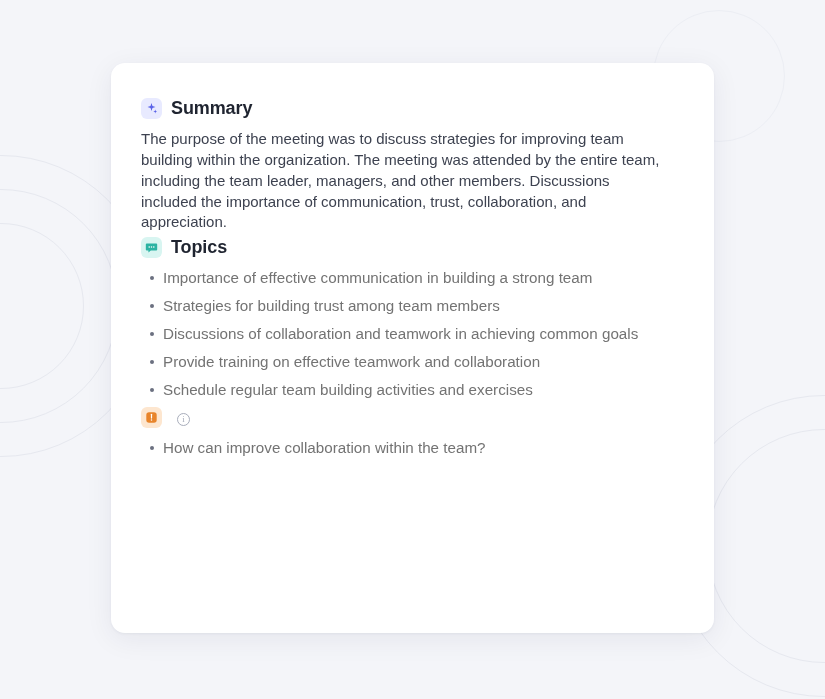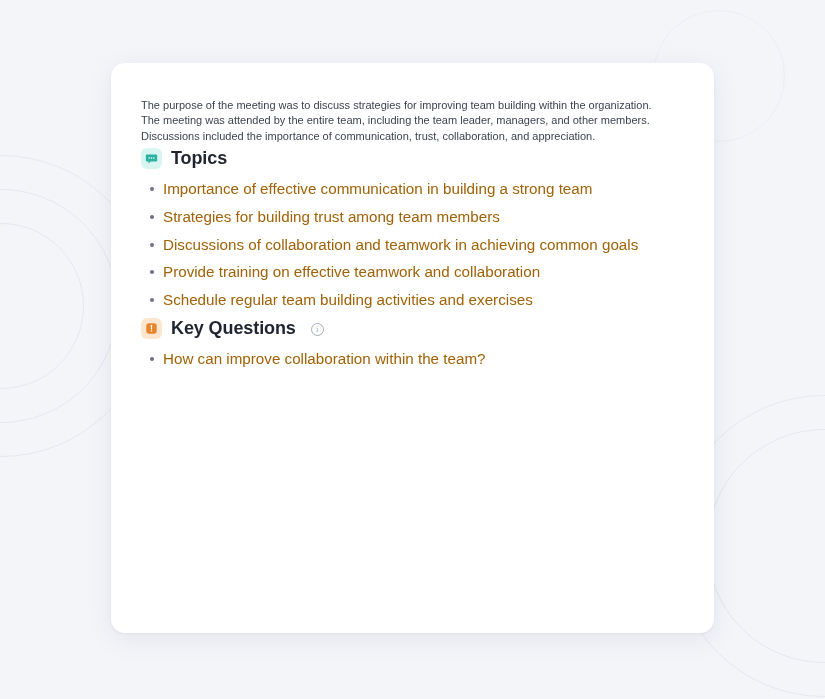--- a/index.html
+++ b/index.html
@@ -69,37 +69,37 @@
     flex: 0 0 auto;
   }
   .badge svg { display: block; }
 
   .b-summary { background: #e8eaff; }
   .b-topics  { background: #d8f5f1; }
   .b-action  { background: #ece4fb; }
   .b-key     { background: #fde6cf; }
 
   .para {
-    font-size: 11px;
+    font-size: 15px;
     line-height: 1.39;
     color: #3d4250;
     margin: 0;
     max-width: 525px;
   }
 
   ul.items {
     margin: 0;
     padding: 0 0 0 22px;
     list-style: none;
   }
   ul.items li {
     position: relative;
     font-size: 15.2px;
     line-height: 1.37;
-    color: #a16207;
+    color: #737373;
     margin-bottom: 7px;
     max-width: 515px;
   }
   ul.items li:before {
     content: "";
     position: absolute;
     left: -13px;
     top: 8px;
     width: 4px;
     height: 4px;
@@ -129,20 +129,29 @@
 <div class="bg-ring ring-a"></div>
 <div class="bg-ring ring-b"></div>
 <div class="bg-ring ring-c"></div>
 <div class="bg-ring ring-d"></div>
 <div class="bg-ring ring-e"></div>
 <div class="bg-ring ring-f"></div>
 
 <div class="card">
 
   <div class="section">
+    <div class="sec-head">
+      <span class="badge b-summary">
+        <svg width="13" height="13" viewBox="0 0 16 16">
+          <path d="M8 1.2 L9.2 5.0 L12.9 6.2 L9.2 7.4 L8 11.2 L6.8 7.4 L3.1 6.2 L6.8 5.0 Z" fill="#5a63e8"></path>
+          <path d="M12.6 9.2 L13.2 11 L15 11.6 L13.2 12.2 L12.6 14 L12 12.2 L10.2 11.6 L12 11 Z" fill="#5a63e8"></path>
+        </svg>
+      </span>
+      <span class="sec-title">Summary</span>
+    </div>
     <p class="para">The purpose of the meeting was to discuss strategies for improving team building within the organization. The meeting was attended by the entire team, including the team leader, managers, and other members. Discussions  included the importance of communication, trust, collaboration, and appreciation.</p>
   </div>
 
   <div class="section">
     <div class="sec-head">
       <span class="badge b-topics">
         <svg width="13" height="13" viewBox="0 0 16 16">
           <path d="M2.2 3.2 h11.6 a1.2 1.2 0 0 1 1.2 1.2 v6 a1.2 1.2 0 0 1 -1.2 1.2 H7.2 L4.2 14 v-2.4 H2.2 a1.2 1.2 0 0 1 -1.2 -1.2 v-6 a1.2 1.2 0 0 1 1.2 -1.2 z" fill="#2bb3a3"></path>
           <circle cx="5.2" cy="7.4" r="0.95" fill="#ffffff"></circle>
           <circle cx="8" cy="7.4" r="0.95" fill="#ffffff"></circle>
@@ -167,21 +176,20 @@
 
   <div class="section">
     <div class="sec-head">
       <span class="badge b-key">
         <svg width="13" height="13" viewBox="0 0 16 16">
           <rect x="1.6" y="1.6" width="12.8" height="12.8" rx="3.4" fill="#e8842a"></rect>
           <path d="M8 4.1 v4.6" stroke="#ffffff" stroke-width="1.5" stroke-linecap="round"></path>
           <circle cx="8" cy="11.1" r="0.95" fill="#ffffff"></circle>
         </svg>
       </span>
-      <span class="sec-title">Key Questions</span>
       <span class="info-icon">i</span>
     </div>
     <ul class="items">
       <li>How can improve collaboration within the team?</li>
     </ul>
   </div>
 
 </div>
 
 </body></html>

